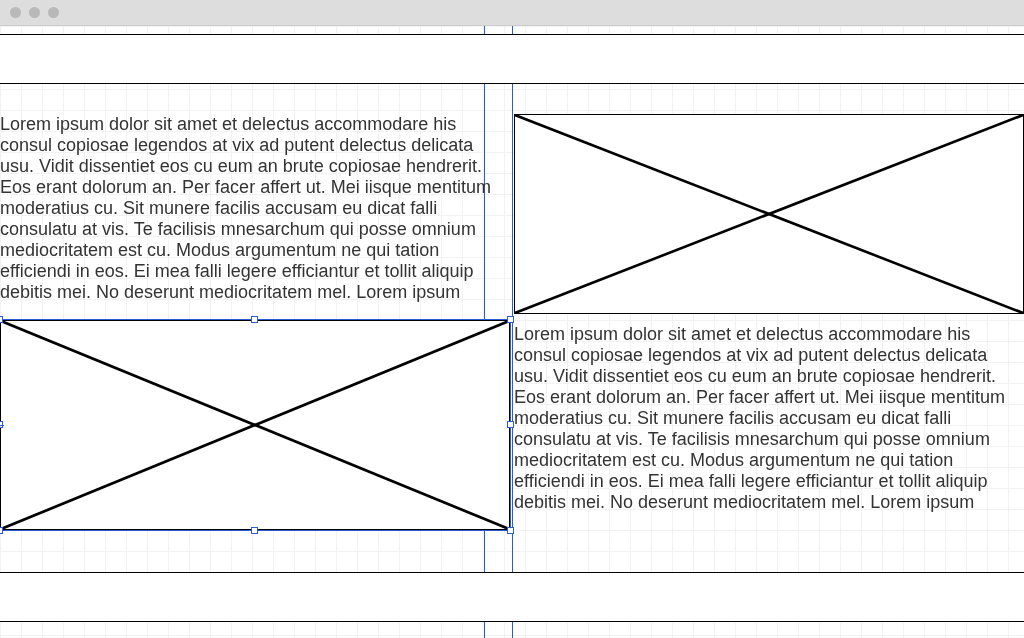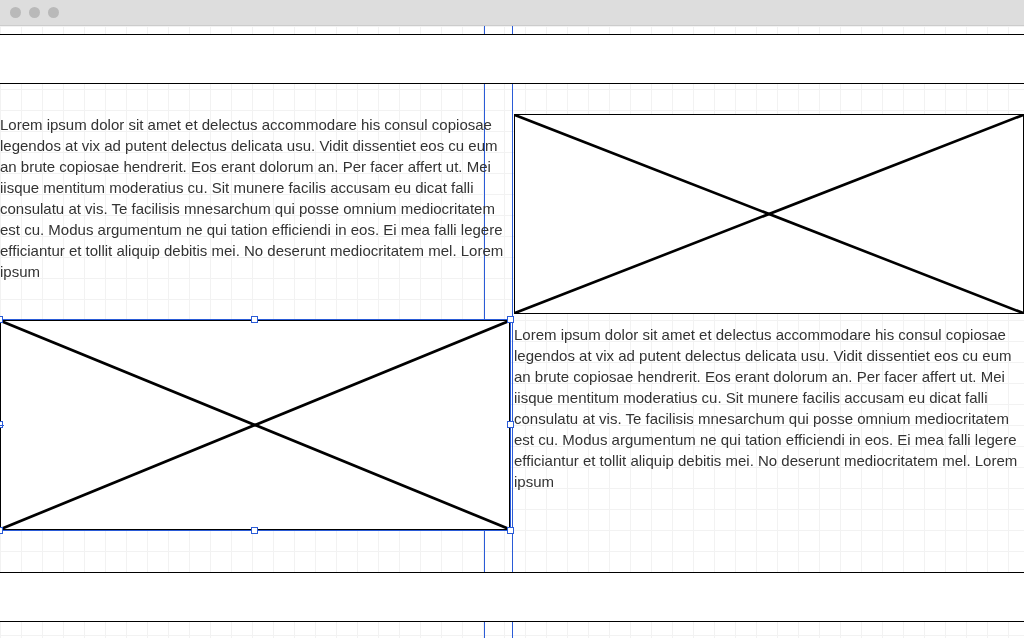--- a/index.html
+++ b/index.html
@@ -46,21 +46,21 @@
       left: -1px;
       right: -1px; 
     }
     
     .hdr { top: 8px; height: 50px; }
     
     .ftr { top: 546px; height: 50px; }
 
     .col-text {
       position: absolute;
-      font-size: 15px;
+      font-size: 18px;
       line-height: 21px;
       color: #333;
       overflow: hidden;
     }
     .col-left-text  { left: 0;   top: 88px;  width: 510px; height: 190px; }
     .col-right-text { left: 514px; top: 298px; width: 510px; height: 190px; }
 
     .img-placeholder {
       position: absolute;
       background: #fff;

